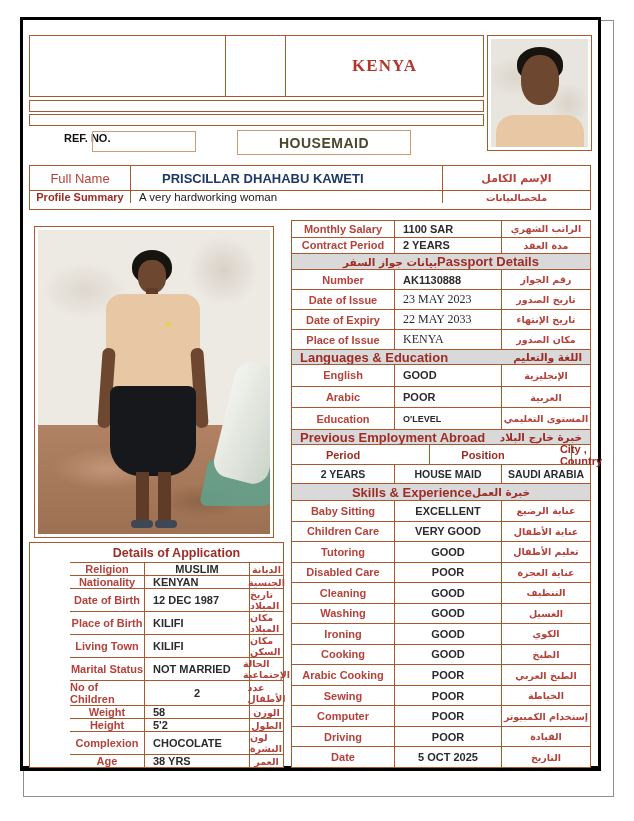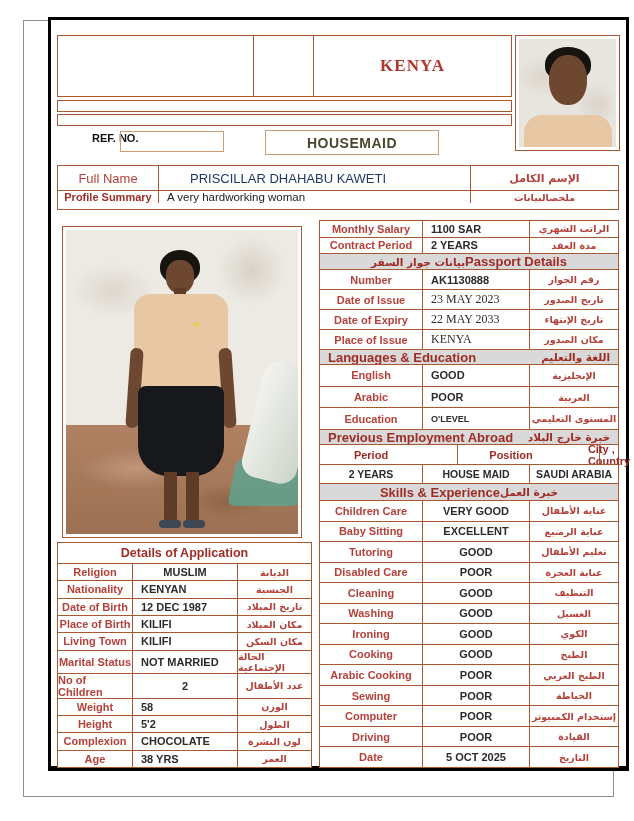--- a/index.html
+++ b/index.html
@@ -2,21 +2,21 @@
 <html><head>
 <meta charset="utf-8">
 <style>
   :root{
     --brown:#A9582F; --tan:#CE9B72; --red:#B5413B; --dred:#9E2B25;
     --navy:#1F3864; --ink:#2B2B2B; --grayhdr:#D9D9D9; --olive:#4A472E;
   }
   *{box-sizing:border-box;margin:0;padding:0;}
   body{width:634px;height:821px;background:#fff;font-family:"Liberation Sans",sans-serif;position:relative;overflow:hidden;}
   .page-shadow{position:absolute;left:23px;top:20px;width:591px;height:777px;border:1px solid #8f8f8f;background:#fff;}
-  .doc{position:absolute;left:48px;top:17px;width:581px;height:754px;border:3px solid #000;border-bottom-width:5px;background:#fff;}
+  .doc{position:absolute;left:20px;top:17px;width:581px;height:754px;border:3px solid #000;border-bottom-width:5px;background:#fff;}
   .abs{position:absolute;}
 
   
   .hdr-boxes{left:6px;top:15px;width:455px;height:62px;border:1px solid var(--brown);display:flex;}
   .hdr-boxes > div{height:100%;}
   .hdr-boxes > div + div{border-left:1px solid var(--brown);}
   .hb1{width:195px;} .hb2{width:60px;}
   .hb3{flex:1;display:flex;align-items:center;justify-content:center;}
   .kenya{font-family:"Liberation Serif",serif;font-weight:700;font-size:17px;letter-spacing:1px;color:#B3362A;}
   .bar{left:6px;width:455px;height:12px;border:1px solid var(--brown);background:#fff;}
@@ -73,27 +73,27 @@
   .sec-hdr{background:var(--grayhdr);display:flex;align-items:center;justify-content:center;color:var(--dred);}
   .sec-hdr .en{font-size:13px;font-weight:700;}
   .sec-hdr .ar{font-size:10.5px;color:var(--dred);}
   .sec-hdr.split{justify-content:space-between;padding:0 8px;}
 
   
   .name-tbl{left:6px;top:145px;width:562px;height:45px;}
   .name-tbl .c1{width:100px;} .name-tbl .c2{width:312px;} .name-tbl .c3{flex:1;}
   .name-tbl .r1{height:24px;} .name-tbl .r2{flex:1;display:flex;justify-content:flex-end;}
   .fullname-label{font-size:13px;font-weight:400;color:var(--red);}
-  .fullname{font-size:13px;font-weight:400;color:var(--navy);padding-left:23px;}
+  .fullname{font-size:13px;font-weight:700;color:var(--navy);padding-left:23px;}
   .profile-label{font-size:11px;font-weight:700;color:var(--dred);}
   .profile-val{font-size:11.5px;font-weight:400;color:#222;}
   .name-ar{font-size:11px;}
 
   
-  .det-tbl{left:6px;top:522px;width:255px;height:226px;display:flex;flex-direction:column;}
+  .det-tbl{left:6px;top:522px;width:255px;height:226px;display:flex;flex-direction:column;padding-left:40px;}
   .det-title{height:20px;display:flex;align-items:center;justify-content:center;font-size:12.5px;font-weight:700;color:var(--dred);}
   .det-tbl .trow{flex:1;}
   .det-tbl .c1{width:74px;} .det-tbl .c2{width:105px;} .det-tbl .c3{flex:1;}
 
   
   .rcol{left:268px;top:200px;width:300px;height:548px;display:flex;flex-direction:column;}
   .rcol .c1{width:102px;} .rcol .c2{width:107px;} .rcol .c3{flex:1;}
   .sec{display:flex;flex-direction:column;}
   .sec > * + *{border-top:1px solid var(--brown);}
   .sec .trow{flex:1;}
@@ -318,30 +318,30 @@
           <div class="c2 emp-val">HOUSE MAID</div>
           <div class="c3 emp-val">SAUDI ARABIA</div>
         </div>
     </div>
     <div class="sec-hdr h17">
       <span class="en">Skills &amp; Experience</span>
         <span class="ar">خبرة العمل</span>
     </div>
     <div class="sec sec-skill">
       <div class="trow">
+          <div class="c1 label">Baby Sitting</div>
+          <div class="c2 val">EXCELLENT</div>
+          <div class="c3 ar">عناية الرضيع</div>
+        </div>
+      <div class="trow">
           <div class="c1 label">Children Care</div>
           <div class="c2 val">VERY GOOD</div>
           <div class="c3 ar">عناية الأطفال</div>
         </div>
       <div class="trow">
-          <div class="c1 label">Baby Sitting</div>
-          <div class="c2 val">EXCELLENT</div>
-          <div class="c3 ar">عناية الرضيع</div>
-        </div>
-      <div class="trow">
           <div class="c1 label">Tutoring</div>
           <div class="c2 val">GOOD</div>
           <div class="c3 ar">تعليم الأطفال</div>
         </div>
       <div class="trow">
           <div class="c1 label">Disabled Care</div>
           <div class="c2 val">POOR</div>
           <div class="c3 ar">عناية العجزة</div>
         </div>
       <div class="trow">

